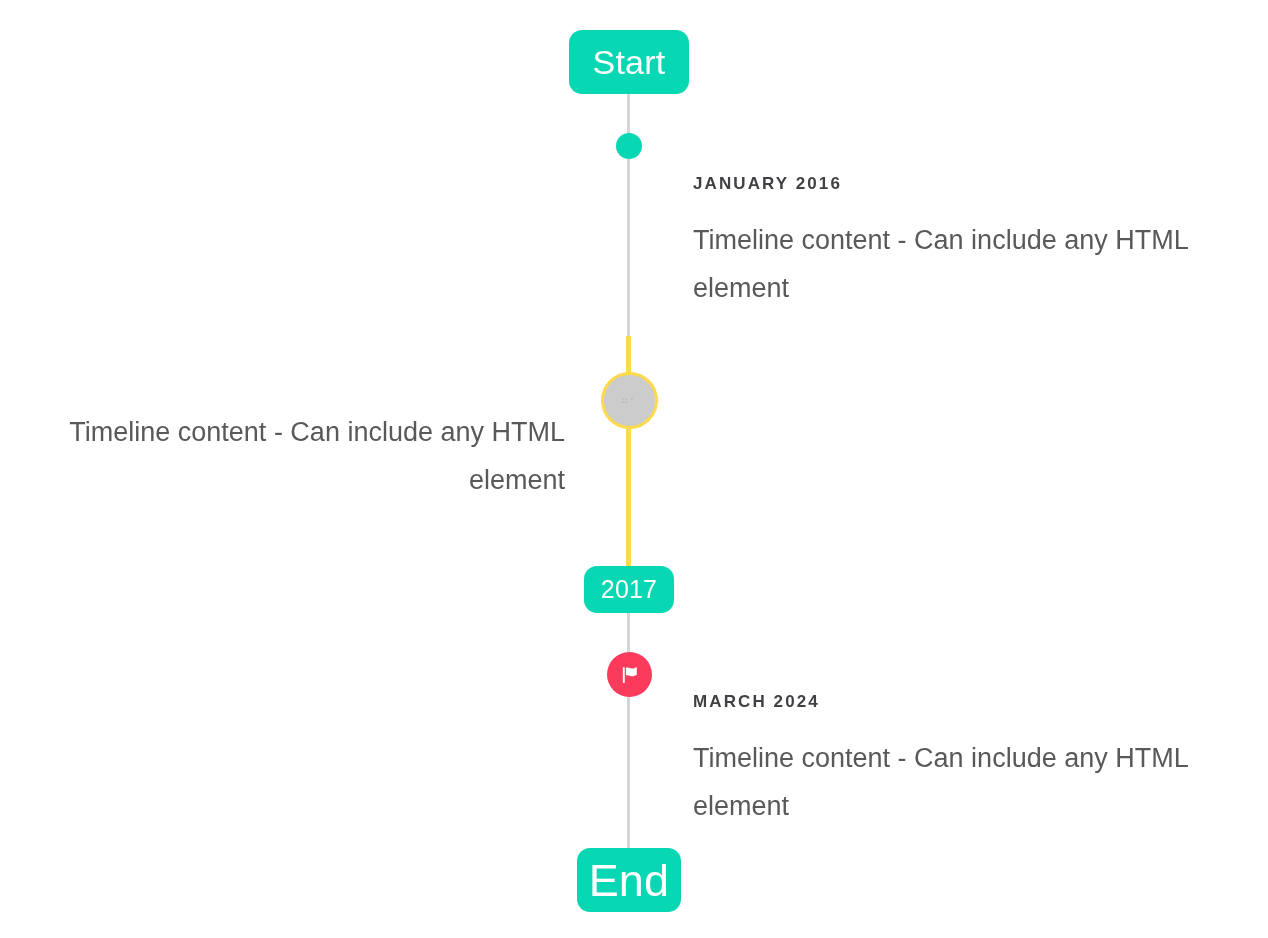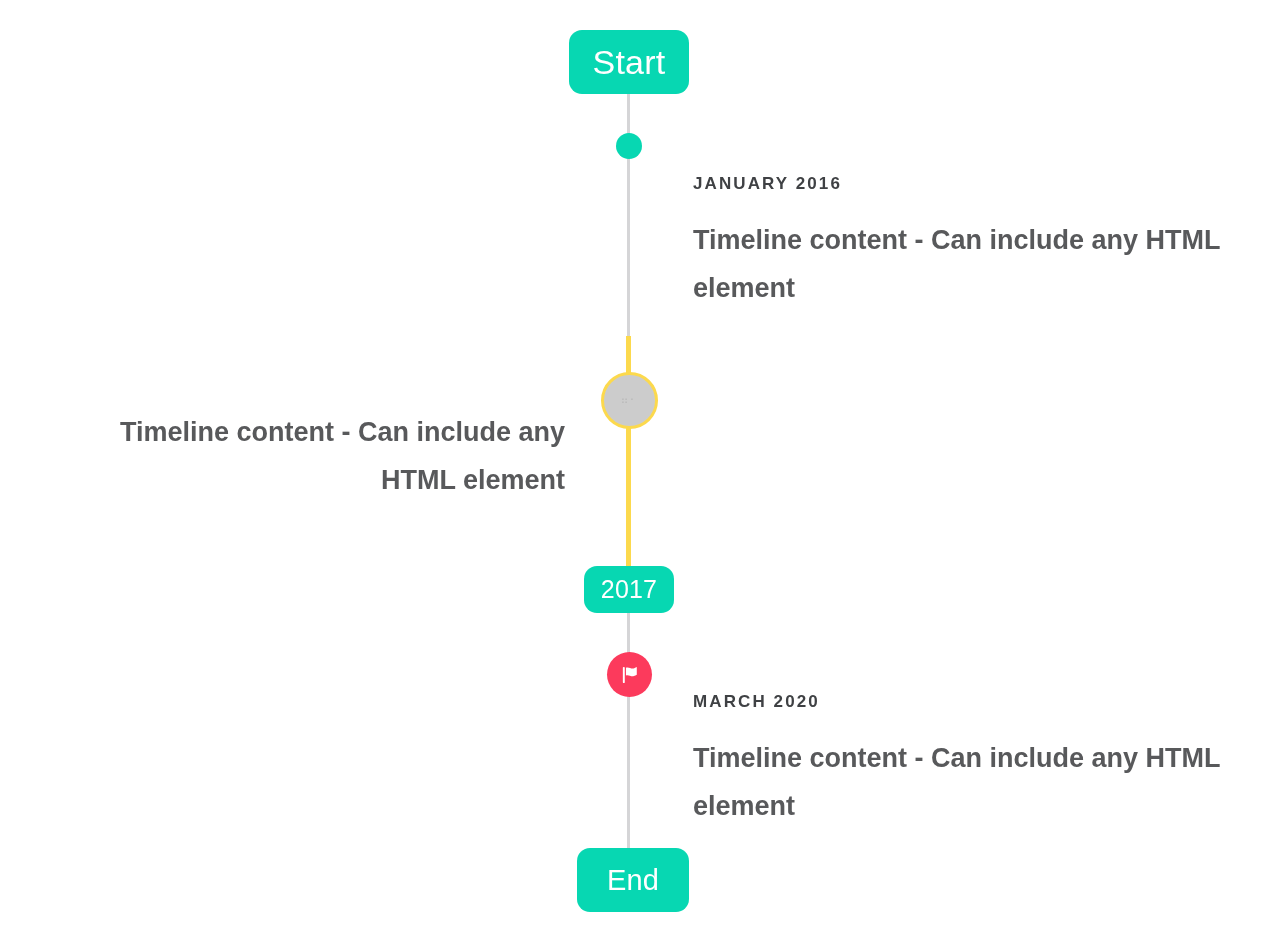--- a/index.html
+++ b/index.html
@@ -59,22 +59,22 @@
     width: 120px; height: 64px;
     font-size: 34px;
   }
   .badge-year {
     left: 584px; top: 566px;
     width: 90px; height: 47px;
     font-size: 25px;
   }
   .badge-end {
     left: 577px; top: 848px;
-    width: 112px; height: 64px;
-    font-size: 29px;
+    width: 104px; height: 64px;
+    font-size: 45px;
   }
 
   
   .node {
     position: absolute;
     border-radius: 50%;
     display: flex;
     align-items: center;
     justify-content: center;
   }
@@ -118,21 +118,21 @@
   .entry-date {
     font-size: 17px;
     font-weight: bold;
     letter-spacing: 2.1px;
     color: #3f4144;
     margin: 0 0 22px 0;
     line-height: 1.1;
   }
   .entry-body {
     font-size: 27px;
-    font-weight: 700;
+    font-weight: 400;
     color: #58595b;
     line-height: 1.78;
     margin: 0;
   }
 </style>
 </head>
 <body>
 
 <div class="timeline">
 
@@ -167,21 +167,21 @@
     <span>
       <svg width="22" height="22" viewBox="0 0 24 24" aria-hidden="true">
         <rect x="4.2" y="3.2" width="2.1" height="17.6" rx="1" fill="#ffffff"></rect>
         <path d="M7.6 4.2 C10.6 2.6 13.6 6.2 16.6 4.6 C17.8 4.0 18.6 3.6 19.4 3.3
                  L19.4 11.6 C18.4 12.1 17.5 12.6 16.3 13.1 C13.4 14.4 10.5 11.2 7.6 12.6 Z" fill="#ffffff"></path>
       </svg>
     </span>
   </div>
 
   <div class="entry entry-right entry-mar">
-    <div class="entry-date">MARCH 2020</div>
+    <div class="entry-date">MARCH 2024</div>
     <div class="entry-body">Timeline content - Can include any HTML element</div>
   </div>
 
   <div class="badge badge-end">
     <span>End</span>
   </div>
 
 </div>
 
 </body></html>

